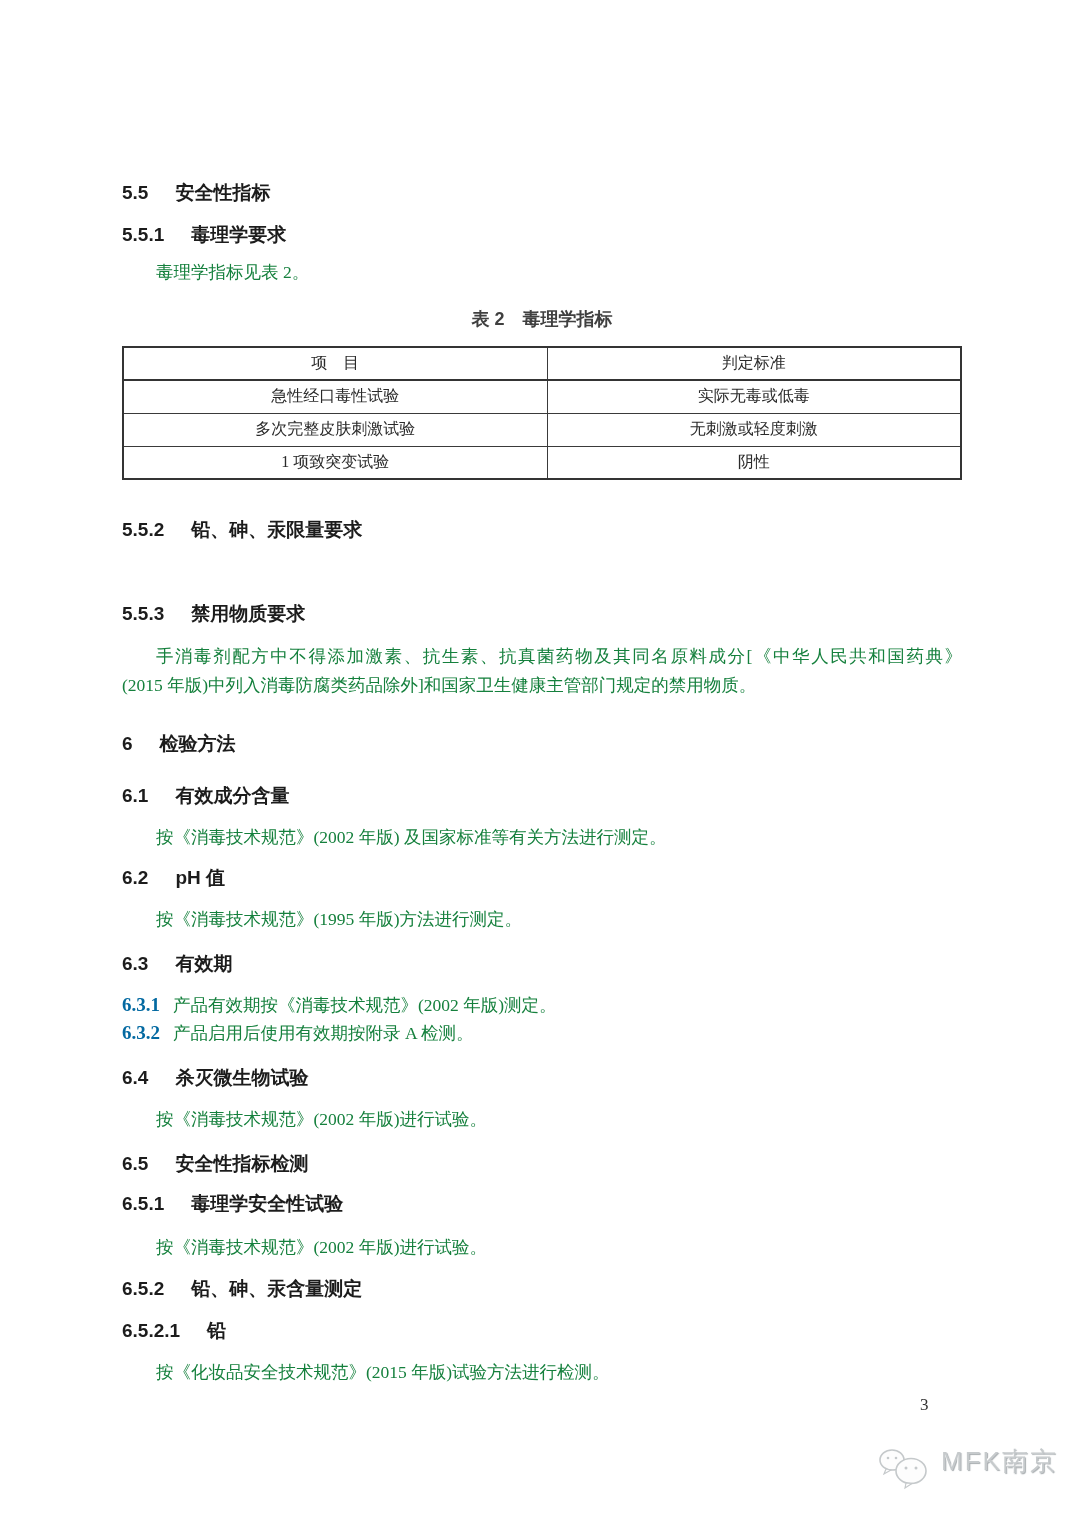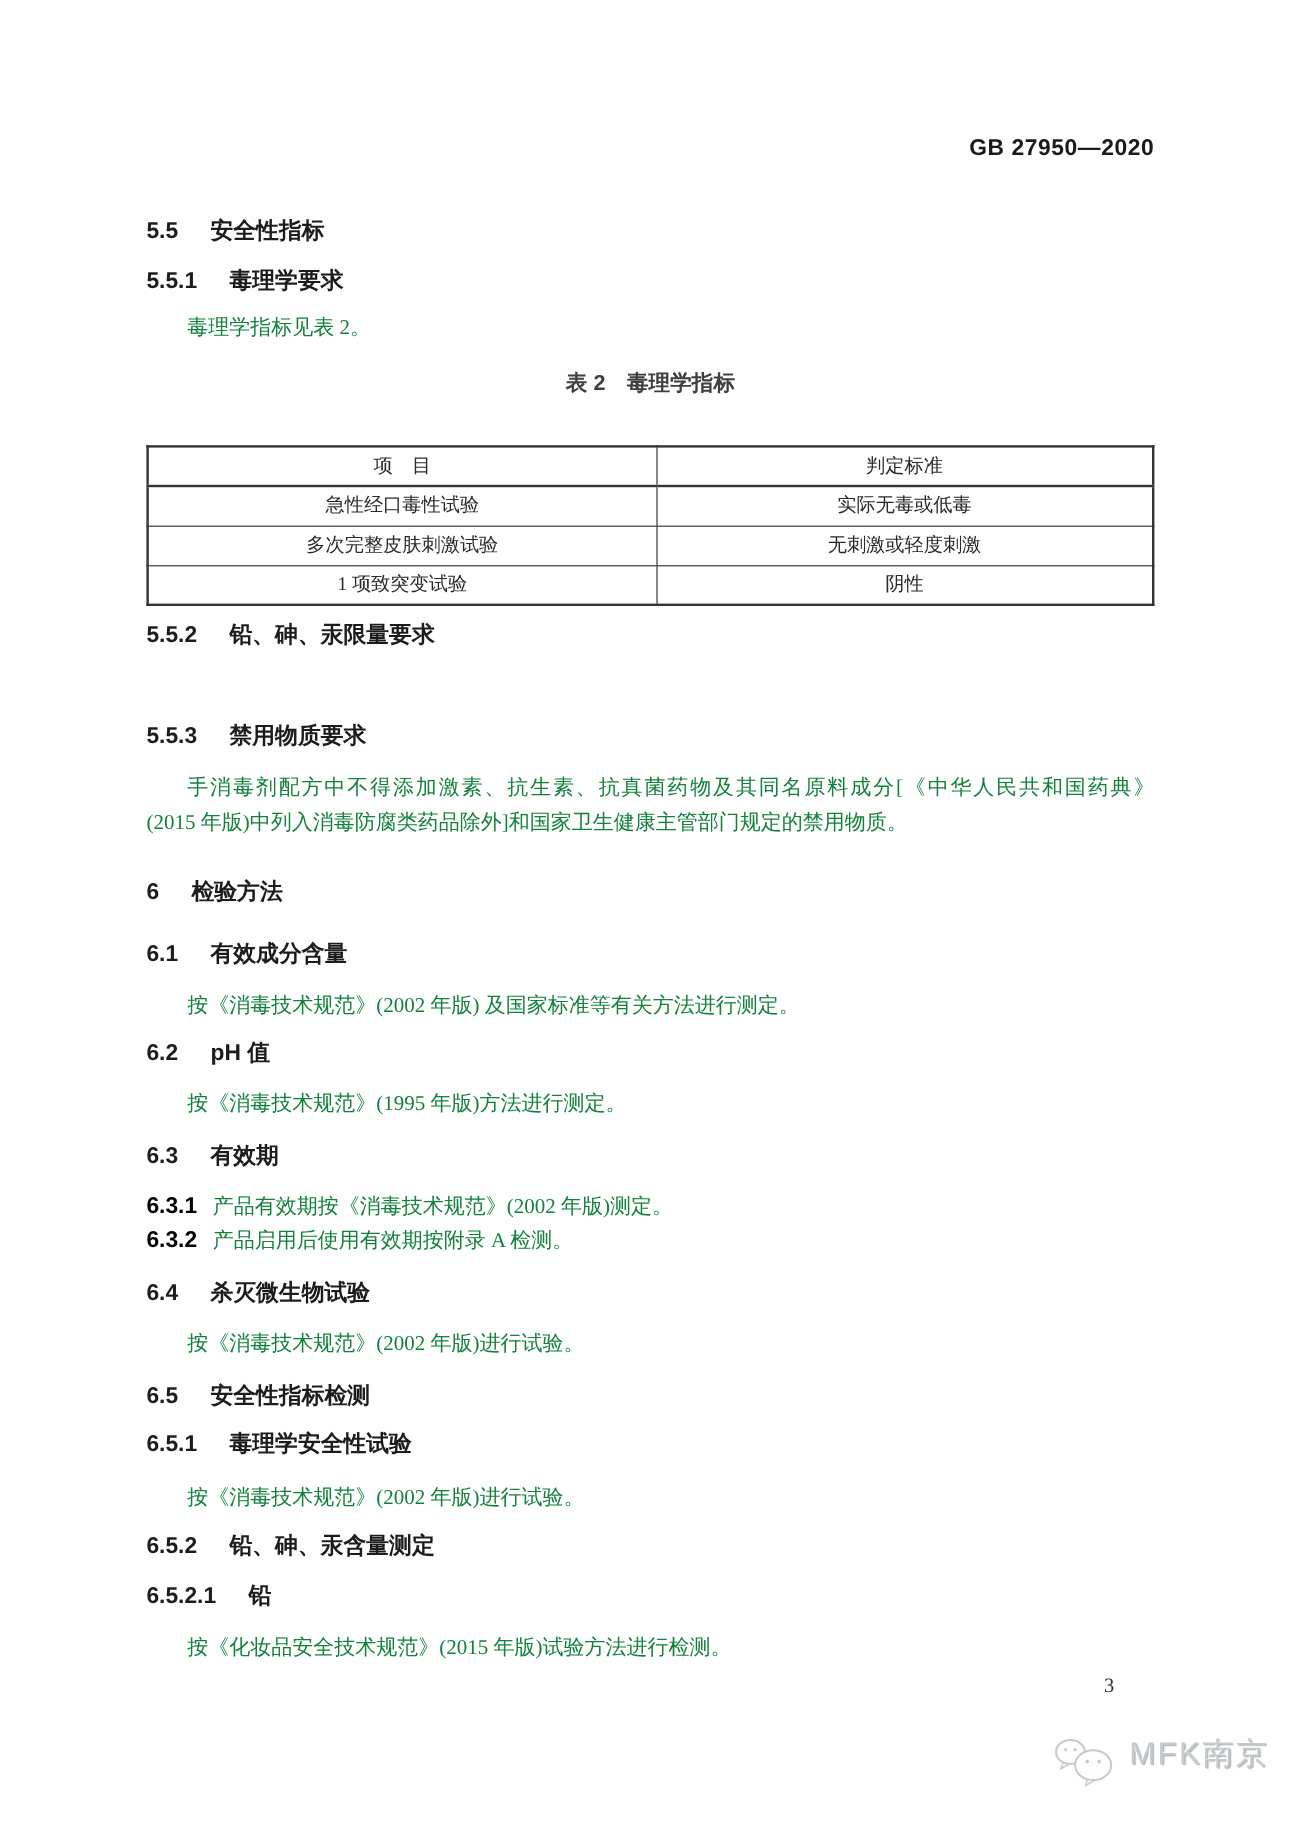--- a/index.html
+++ b/index.html
@@ -11,63 +11,61 @@
   }
   .abs { position:absolute; white-space:nowrap; line-height:26px; }
   .hd {
     font-family:"Liberation Sans","DejaVu Sans",sans-serif;
     font-weight:bold; font-size:19px; color:#1c1c1c;
     display:flex; gap:27px; align-items:flex-end;
   }
   .body17 { font-size:17.5px; color:#15803d; }
   .clause { display:flex; gap:13px; align-items:baseline; }
   .clause .cnum {
-    font-family:Liberation Sans, sans-serif;
-    font-weight:bold; font-size:19px; color:#000000;
+    font-family:Liberation Serif, serif;
+    font-weight:bold; font-size:19px; color:#0369a1;
   }
   .gb {
     width:840px; text-align:right;
     font-family:"Liberation Sans","DejaVu Sans",sans-serif;
     font-weight:bold; font-size:19px; letter-spacing:0.5px; color:#1a1a1a;
   }
   .caption {
     width:840px; text-align:center;
     font-family:"Liberation Sans","DejaVu Sans",sans-serif;
     font-weight:bold; font-size:18px; color:#404040;
   }
   .justline {
     white-space:normal; width:840px;
     text-align:justify; text-align-last:justify; text-indent:34px;
   }
   table.t2 {
     position:absolute; left:122px; top:346px; width:840px;
     border-collapse:collapse; table-layout:fixed;
     font-size:16px; color:#2a2a2a; text-align:center;
     border:2px solid #343434;
-    margin-top:25px;
   }
   .t2 th, .t2 td {
     border:1px solid #3a3a3a; height:33px;
     font-weight:normal; vertical-align:middle; padding:0 4px;
   }
   .t2 thead th { border-bottom:2px solid #343434; }
   .pagenum { font-size:17px; color:#333; }
   .watermark { display:flex; align-items:flex-start; gap:9px; }
   .wm-label {
     font-family:"Liberation Sans","DejaVu Sans",sans-serif;
     font-size:26px; letter-spacing:2px; color:#c6cacc;
     text-shadow:-1px -1px 0 #ffffff, 1px 1px 1px #a9aeb1;
   }
 </style>
 </head>
 <body>
 
 <div id="page">
 
-  <div class="abs gb" style="left:122px;top:111px">GB 27950—2020</div>
 
   <div class="abs hd" style="left:122px;top:180px">
     <span>5.5</span>
     <span>安全性指标</span>
   </div>
 
   <div class="abs hd" style="left:122px;top:222px">
     <span>5.5.1</span>
     <span>毒理学要求</span>
   </div>

